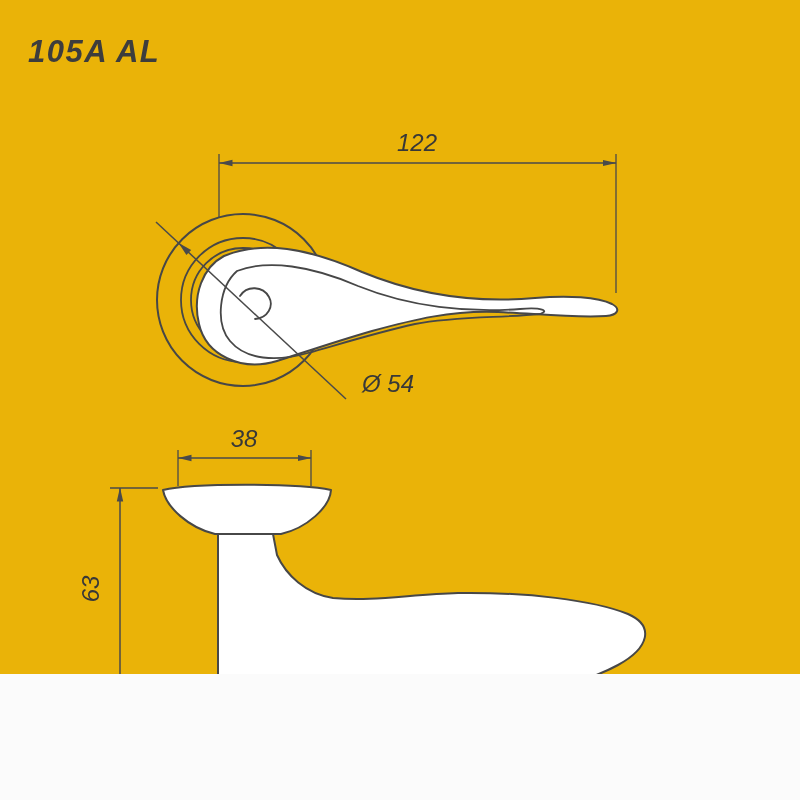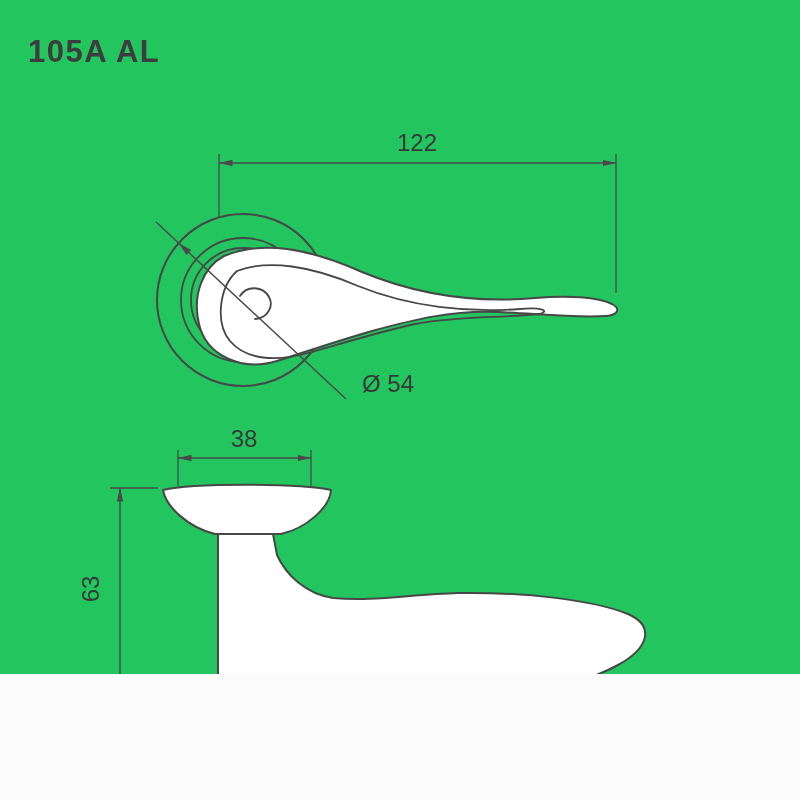--- a/index.html
+++ b/index.html
@@ -5,22 +5,23 @@
   html, body {
     margin: 0;
     padding: 0;
     background: #fbfbfb;
     font-family: "Liberation Sans", sans-serif;
   }
   .canvas {
     position: relative;
     width: 800px;
     height: 674px;
-    background: #22c55e;
+    background: #eab308;
     overflow: hidden;
+    font-style: italic;
   }
   svg { display: block; }
 
   .part {
     fill: #ffffff;
     stroke: #474747;
     stroke-width: 2;
     stroke-linejoin: round;
     stroke-linecap: round;
   }

